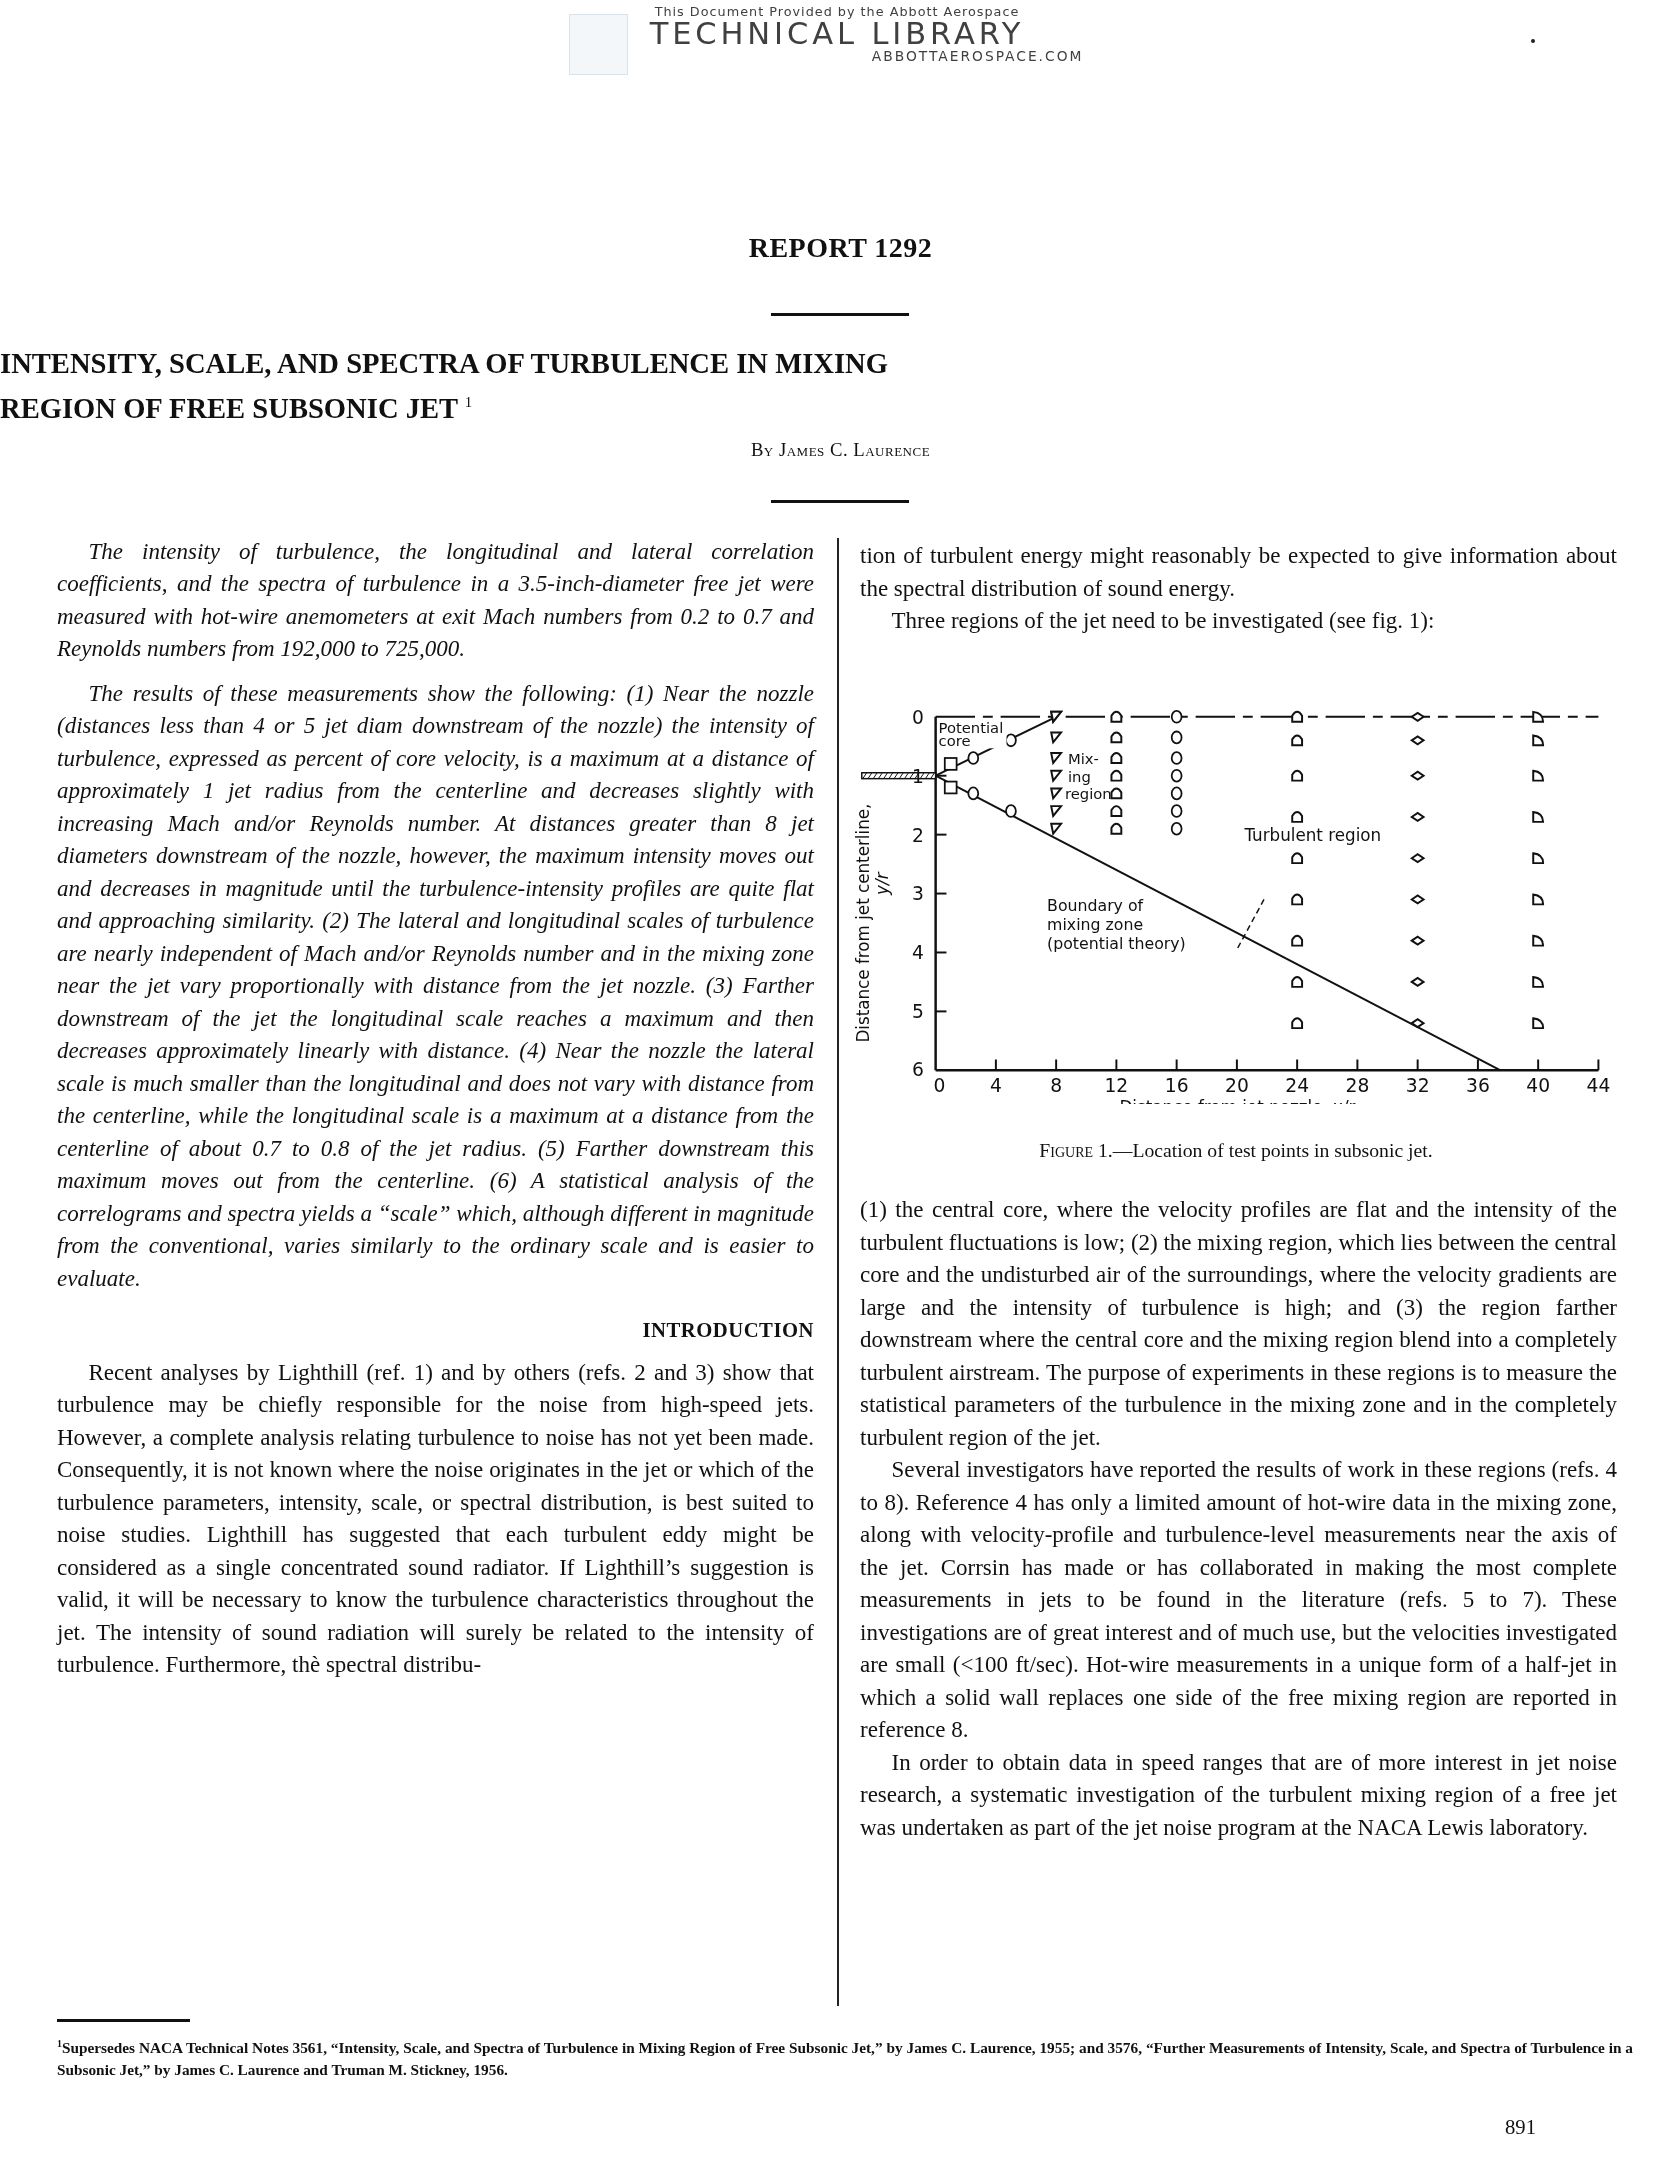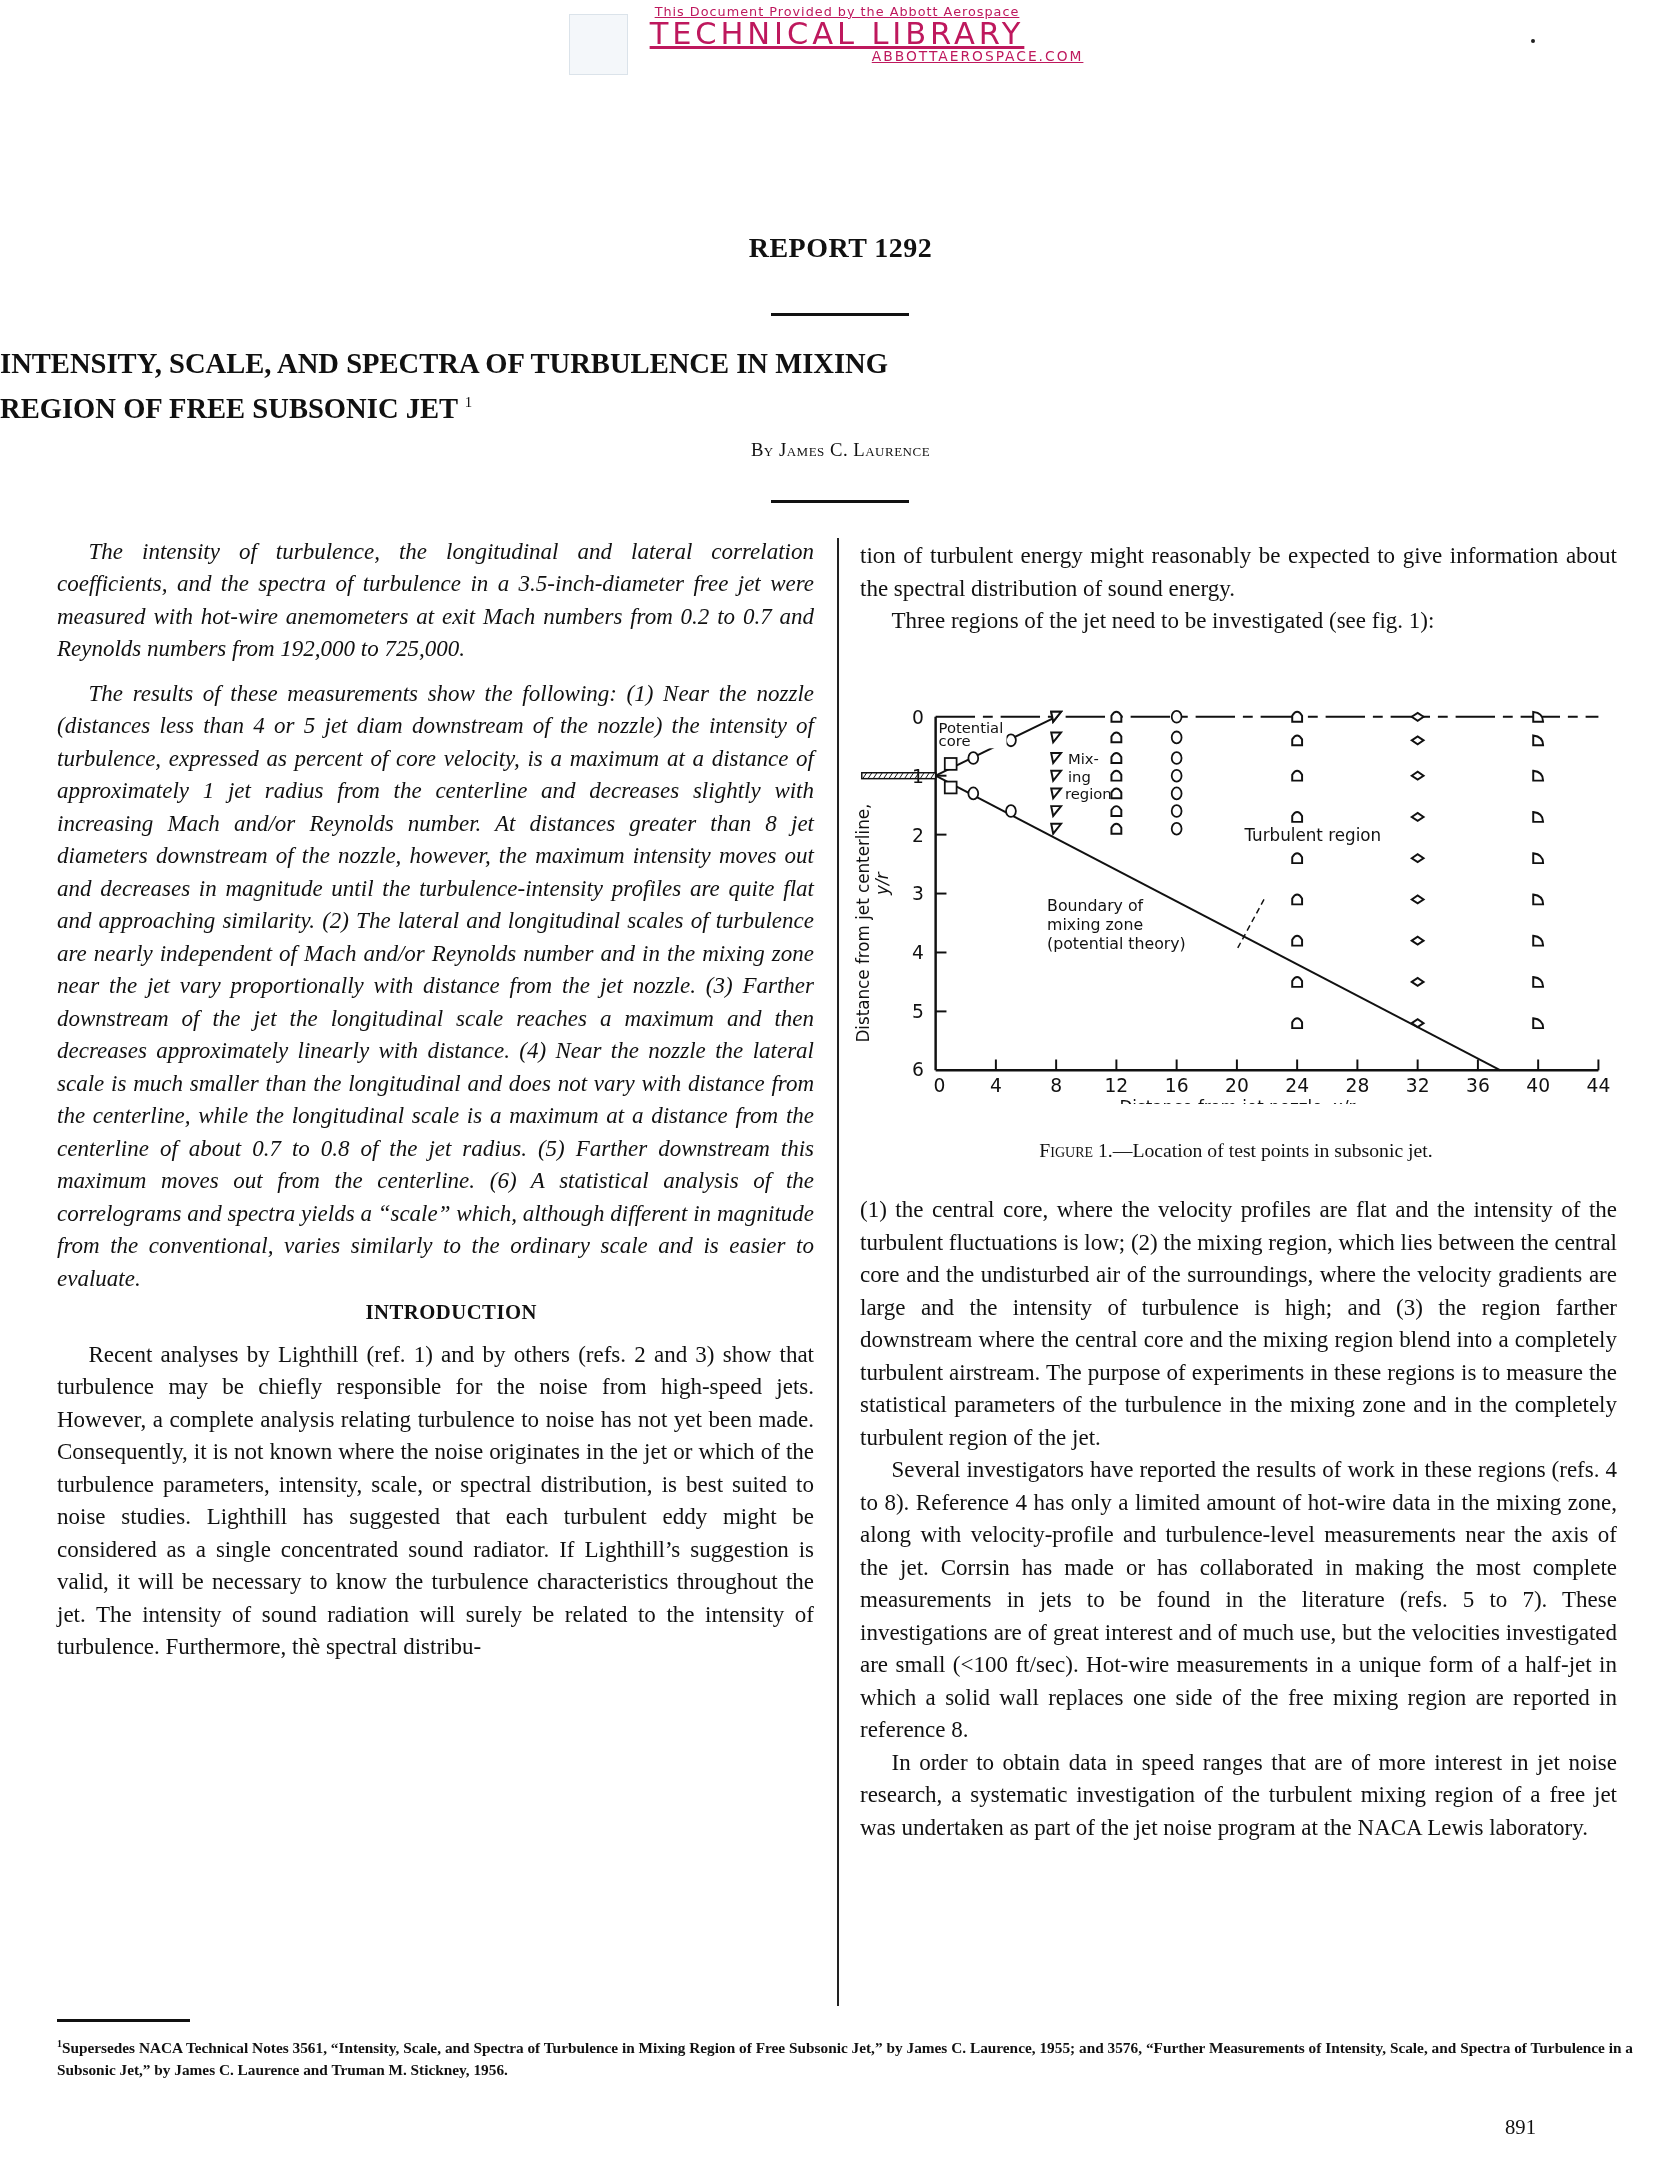--- a/index.html
+++ b/index.html
@@ -1,19 +1,19 @@
 <!DOCTYPE html>
 <html><head>
 <meta charset="utf-8">
 <style>
   html, body { margin: 0; padding: 0; background: #ffffff; }
   body { width: 1681px; height: 2176px; position: relative; overflow: hidden;
          font-family: "Liberation Serif", "DejaVu Serif", serif; color: #111; }
-  .wm { position: absolute; left: 561px; top: 3.9px; width: 552px; text-align: center; color: #be185d;
-        font-family: "DejaVu Sans", sans-serif; text-decoration: underline; }
+  .wm { position: absolute; left: 561px; top: 3.9px; width: 552px; text-align: center; color: #404040;
+        font-family: "DejaVu Sans", sans-serif; }
   .wm .l1 { font-size: 12.8px; letter-spacing: 1px; }
   .wm .l2 { font-size: 30.5px; letter-spacing: 3.9px; line-height: 29.6px; font-weight: normal; }
   .wm .l3 { font-size: 13.8px; letter-spacing: 2px; text-align: right; padding-right: 29.6px; }
   .wm-box { position: absolute; left: 569px; top: 13.8px; width: 57px; height: 59px; border: 1px solid #dbe3ea; background: #f4f7fa; }
   .corner-dot { position: absolute; left: 1531px; top: 39px; width: 3.9px; height: 3.9px; background: #222; border-radius: 50%; }
   .report { position: absolute; top: 232px; left: 0; width: 1681px; text-align: center; font-size: 28px; font-weight: bold; letter-spacing: 0.5px; }
   .rule { position: absolute; height: 3px; background: #111; }
   .title { position: absolute; top: 345px; left: 0; width: 1681px; text-align: left; font-size: 28.6px; font-weight: bold; line-height: 38px; }
   .title sup { font-size: 14.8px; font-weight: normal; }
   .byline { position: absolute; top: 439px; left: 0; width: 1681px; text-align: center; font-size: 18.7px; font-variant: small-caps; letter-spacing: 0.5px; }
@@ -48,21 +48,21 @@
 <div class="title">
   <div>INTENSITY, SCALE, AND SPECTRA OF TURBULENCE IN MIXING</div>
   <div><span>REGION OF FREE SUBSONIC JET</span> <sup>1</sup></div>
 </div>
 <div class="byline">By James C. Laurence</div>
 <div class="rule" style="left:771px; top:500px; width:138px;"></div>
 
 <div class="col col-left">
   <p class="ital" style="margin-top:9.9px;">The intensity of turbulence, the longitudinal and lateral correlation coefficients, and the spectra of turbulence in a 3.5-inch-diameter free jet were measured with hot-wire anemometers at exit Mach numbers from 0.2 to 0.7 and Reynolds numbers from 192,000 to 725,000.</p>
   <p class="ital" style="margin-top:11.8px;">The results of these measurements show the following: (1) Near the nozzle (distances less than 4 or 5 jet diam downstream of the nozzle) the intensity of turbulence, expressed as percent of core velocity, is a maximum at a distance of approximately 1 jet radius from the centerline and decreases slightly with increasing Mach and/or Reynolds number. At distances greater than 8 jet diameters downstream of the nozzle, however, the maximum intensity moves out and decreases in magnitude until the turbulence-intensity profiles are quite flat and approaching similarity. (2) The lateral and longitudinal scales of turbulence are nearly independent of Mach and/or Reynolds number and in the mixing zone near the jet vary proportionally with distance from the jet nozzle. (3) Farther downstream of the jet the longitudinal scale reaches a maximum and then decreases approximately linearly with distance. (4) Near the nozzle the lateral scale is much smaller than the longitudinal and does not vary with distance from the centerline, while the longitudinal scale is a maximum at a distance from the centerline of about 0.7 to 0.8 of the jet radius. (5) Farther downstream this maximum moves out from the centerline. (6) A statistical analysis of the correlograms and spectra yields a “scale” which, although different in magnitude from the conventional, varies similarly to the ordinary scale and is easier to evaluate.</p>
-  <p class="heading" style="margin-top:1px;">INTRODUCTION</p>
+  <p class="heading" style="margin-top:19px;text-align:right;">INTRODUCTION</p>
   <p style="margin-top:9.9px;">Recent analyses by Lighthill (ref. 1) and by others (refs. 2 and 3) show that turbulence may be chiefly responsible for the noise from high-speed jets. However, a complete analysis relating turbulence to noise has not yet been made. Consequently, it is not known where the noise originates in the jet or which of the turbulence parameters, intensity, scale, or spectral distribution, is best suited to noise studies. Lighthill has suggested that each turbulent eddy might be considered as a single concentrated sound radiator. If Lighthill’s suggestion is valid, it will be necessary to know the turbulence characteristics throughout the jet. The intensity of sound radiation will surely be related to the intensity of turbulence. Furthermore, thè spectral distribu-</p>
 </div>
 
 <div class="vrule"></div>
 
 <div class="col" style="left:860px; top:540px; width:757px;">
   <p style="text-indent:0;">tion of turbulent energy might reasonably be expected to give information about the spectral distribution of sound energy.</p>
   <p>Three regions of the jet need to be investigated (see fig. 1):</p>
 </div>
 

